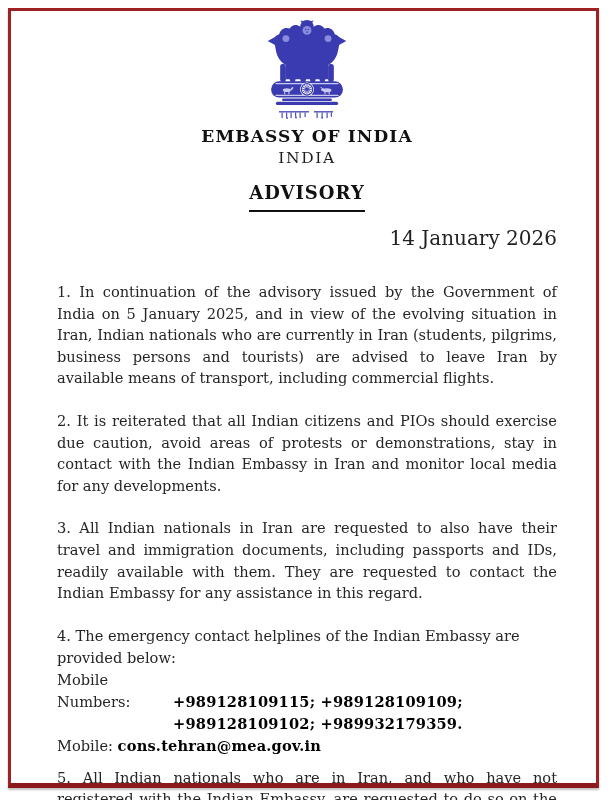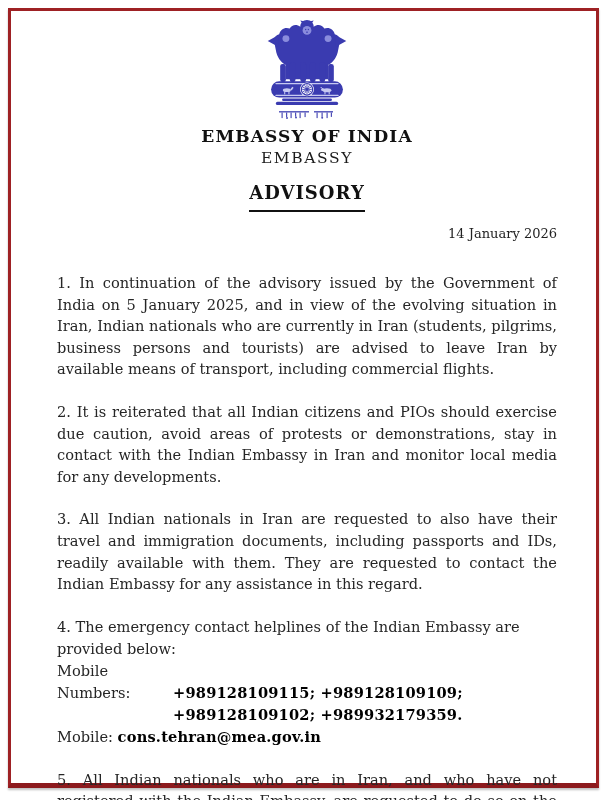--- a/index.html
+++ b/index.html
@@ -41,26 +41,26 @@
     font-size:15.5px;letter-spacing:1.6px;color:#1c1c1c;margin-top:3px;
   }
   .doc-title{
     display:inline-block;
     font-size:18px;font-weight:bold;letter-spacing:1px;color:#111;
     border-bottom:2px solid #111;
     padding-bottom:7px;
   }
   .title-row{margin-top:15px;}
   .date-row{
-    text-align:right;font-size:13px;color:#222;
+    text-align:right;font-size:20px;color:#222;
     margin-top:14px;
   }
   .doc-body{margin-top:31px;font-size:14.6px;line-height:21.6px;}
   .doc-body p{margin:0 0 21px;text-align:justify;}
-  .contact-block{margin:0 0 21px;line-height:22px;}
+  .contact-block{margin:0 0 10px;line-height:22px;}
   .contact-label{display:inline-block;width:116px;}
   .contact-strong{font-weight:bold;color:#000000;letter-spacing:.2px;}
 </style>
 </head>
 <body>
 
 <div class="page">
   <div class="frame"></div>
 
   <div class="content">
@@ -141,21 +141,21 @@
           <rect x="37.5" y="2.5" width="1.2" height="5.6"></rect>
           <rect x="42.5" y="2.5" width="1.2" height="4.4"></rect>
           <rect x="47.5" y="2.5" width="1.2" height="5.6"></rect>
           <rect x="51.8" y="2.5" width="1.2" height="4.4"></rect>
           <circle cx="43.2" cy="7.8" r="1"></circle>
         </g>
       </svg>
     </div>
 
     <div class="center org-name">EMBASSY OF INDIA</div>
-    <div class="center org-city">EMBASSY</div>
+    <div class="center org-city">INDIA</div>
 
     <div class="center title-row">
       <span class="doc-title">ADVISORY</span>
     </div>
 
     <div class="date-row">14 January 2026</div>
 
     <div class="doc-body">
       <p>1. In continuation of the advisory issued by the Government of India on 5 January 2025, and in view of the evolving situation in Iran, Indian nationals who are currently in Iran (students, pilgrims, business persons and tourists) are advised to leave Iran by available means of transport, including commercial flights.</p>
       <p>2. It is reiterated that all Indian citizens and PIOs should exercise due caution, avoid areas of protests or demonstrations, stay in contact with the Indian Embassy in Iran and monitor local media for any developments.</p>

